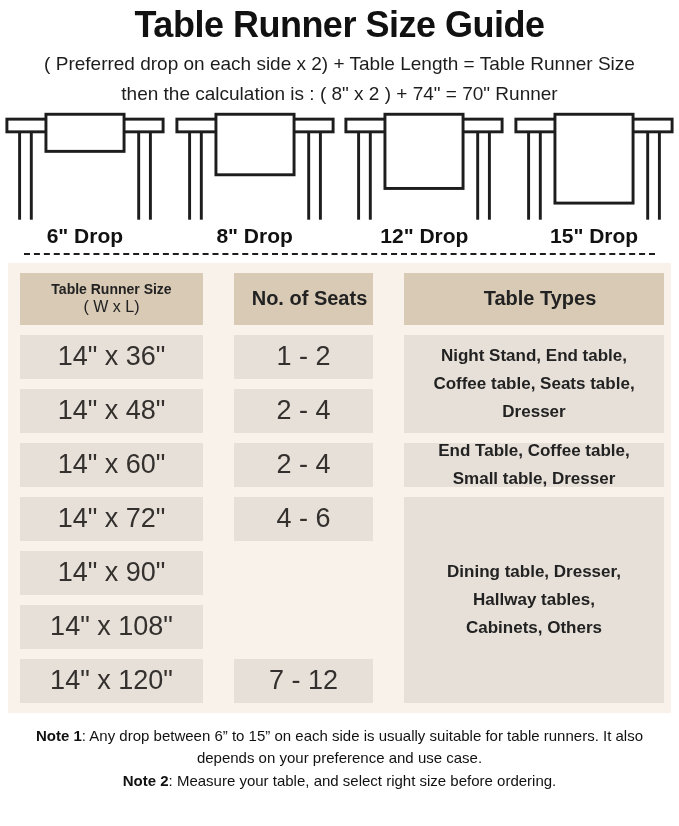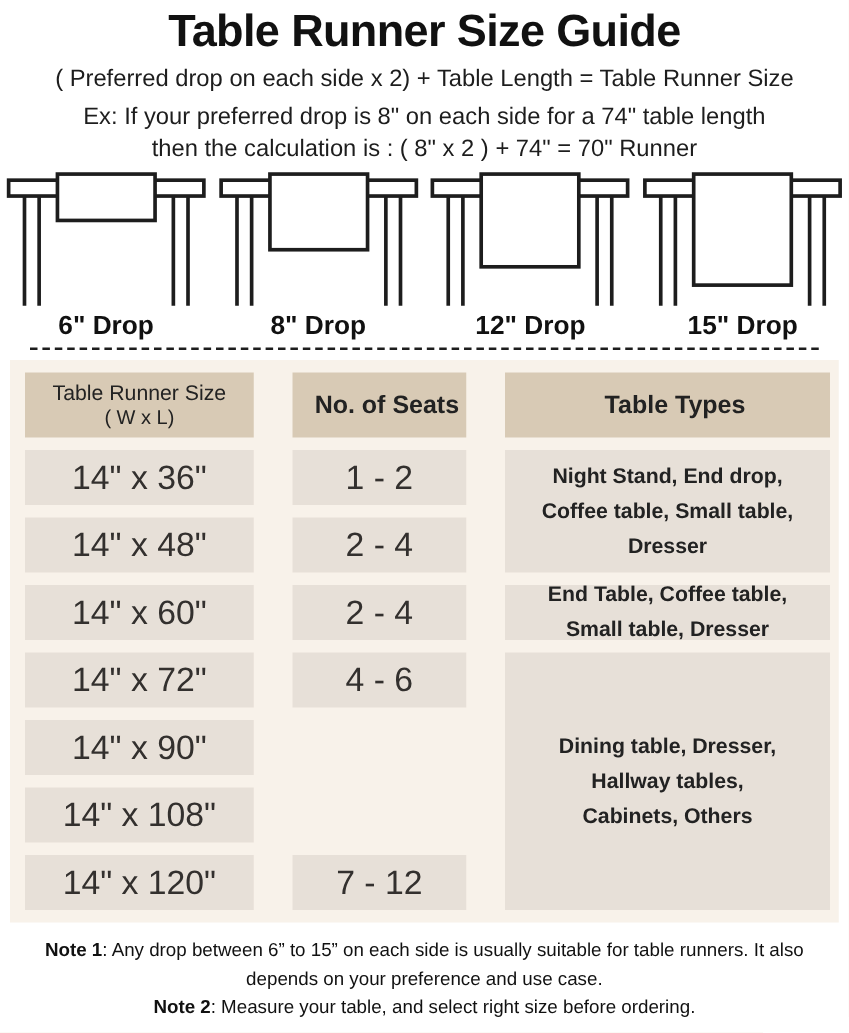--- a/index.html
+++ b/index.html
@@ -35,21 +35,21 @@
     display:grid;
     grid-template-columns:183px 139px 260px;
     grid-template-rows:52px repeat(7,44px);
     column-gap:31px; row-gap:10px;
   }
   .cell{
     display:flex; flex-direction:column; justify-content:center; align-items:center;
     text-align:center;
   }
   .hcell{background:var(--header-cell-bg); font-weight:bold; color:#222;}
-  .hline1{font-size:17px; font-weight:normal; line-height:1.2;}
+  .hline1{font-size:14px; font-weight:bold; line-height:1.2;}
   .hline2{font-size:16px; font-weight:normal; line-height:1.2;}
   .hseats,.htypes{font-size:20px;padding-left:12px;}
   .dcell{background:var(--data-cell-bg); font-size:27px; font-weight:normal; color:#33302e;}
   .gcell{
     background:var(--data-cell-bg); font-size:17px; font-weight:bold; color:#222;
     line-height:1.65;
   }
   .gcell span{display:inline-block;}
   .mw215{max-width:218px;}
   .mw175{max-width:178px;}
@@ -58,21 +58,20 @@
   .note{font-size:15px; line-height:1.5; color:#111;}
   .note b{font-weight:bold;}
 </style>
 </head>
 <body>
 
 <div class="page">
 
   <h1 class="title">Table Runner Size Guide</h1>
   <div class="formula">( Preferred drop on each side x 2) + Table Length = Table Runner Size</div>
-  <div class="example">Ex: If your preferred drop is 8" on each side for a 74" table length</div>
   <div class="example">then the calculation is : ( 8" x 2 ) + 74" = 70" Runner</div>
 
   <div class="diagrams">
     <div class="diagram">
       <svg viewBox="0 0 168 110" width="164" height="110">
         <g stroke="#1d1d1d" stroke-width="3" fill="#ffffff">
           <rect x="4" y="7" width="160" height="13"></rect>
           <line x1="17" y1="20" x2="17" y2="110"></line>
             <line x1="29" y1="20" x2="29" y2="110"></line>
           <line x1="139" y1="20" x2="139" y2="110"></line>
@@ -146,21 +145,21 @@
       <div class="cell dcell" style="grid-area:7/1">14" x 108"</div>
       <div class="cell dcell" style="grid-area:8/1">14" x 120"</div>
 
       <div class="cell dcell" style="grid-area:2/2">1 - 2</div>
       <div class="cell dcell" style="grid-area:3/2">2 - 4</div>
       <div class="cell dcell" style="grid-area:4/2">2 - 4</div>
       <div class="cell dcell" style="grid-area:5/2">4 - 6</div>
       <div class="cell dcell" style="grid-area:8/2">7 - 12</div>
 
       <div class="cell gcell" style="grid-area:2/3/4/4">
-        <span class="mw215">Night Stand, End drop, Coffee table, Small table, Dresser</span>
+        <span class="mw215">Night Stand, End table, Coffee table, Seats table, Dresser</span>
       </div>
       <div class="cell gcell" style="grid-area:4/3/5/4">
         <span class="mw215">End Table, Coffee table, Small table, Dresser</span>
       </div>
       <div class="cell gcell" style="grid-area:5/3/9/4">
         <span class="mw175">Dining table, Dresser, Hallway tables, Cabinets, Others</span>
       </div>
 
     </div>
   </div>

